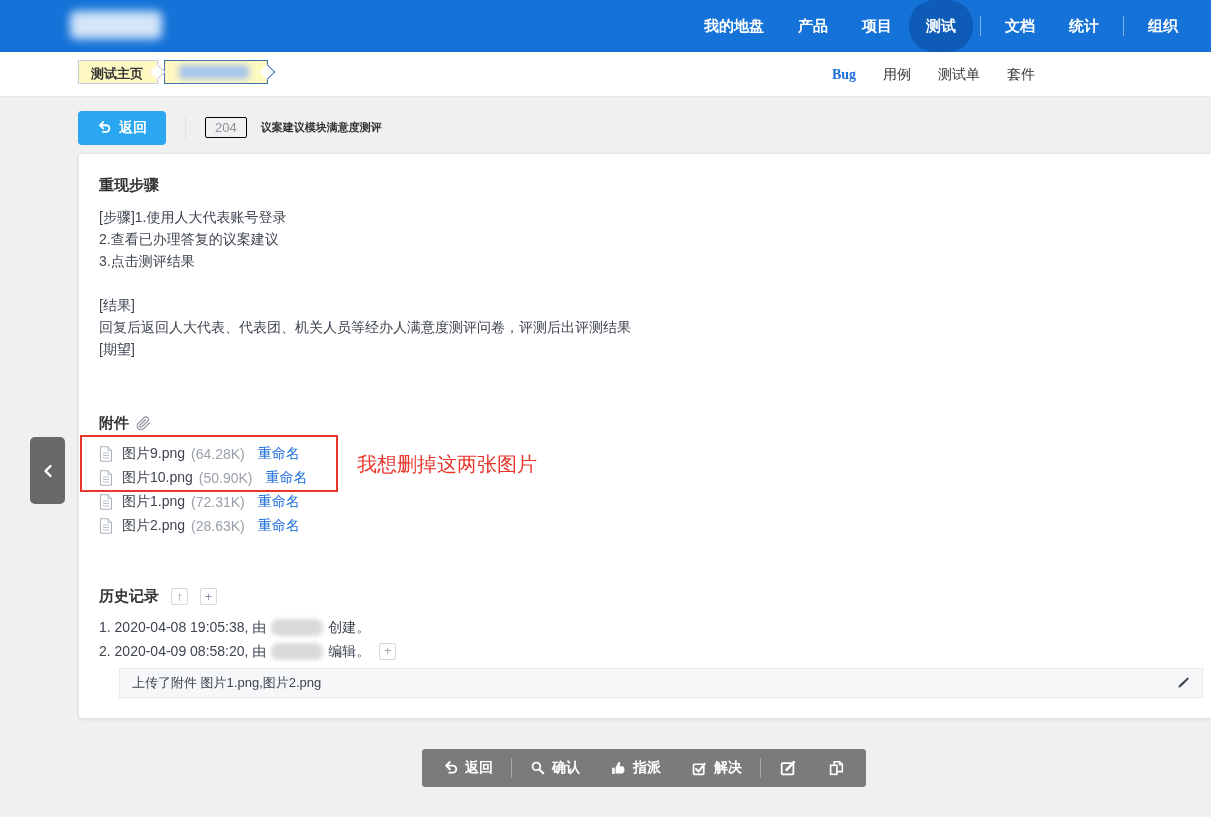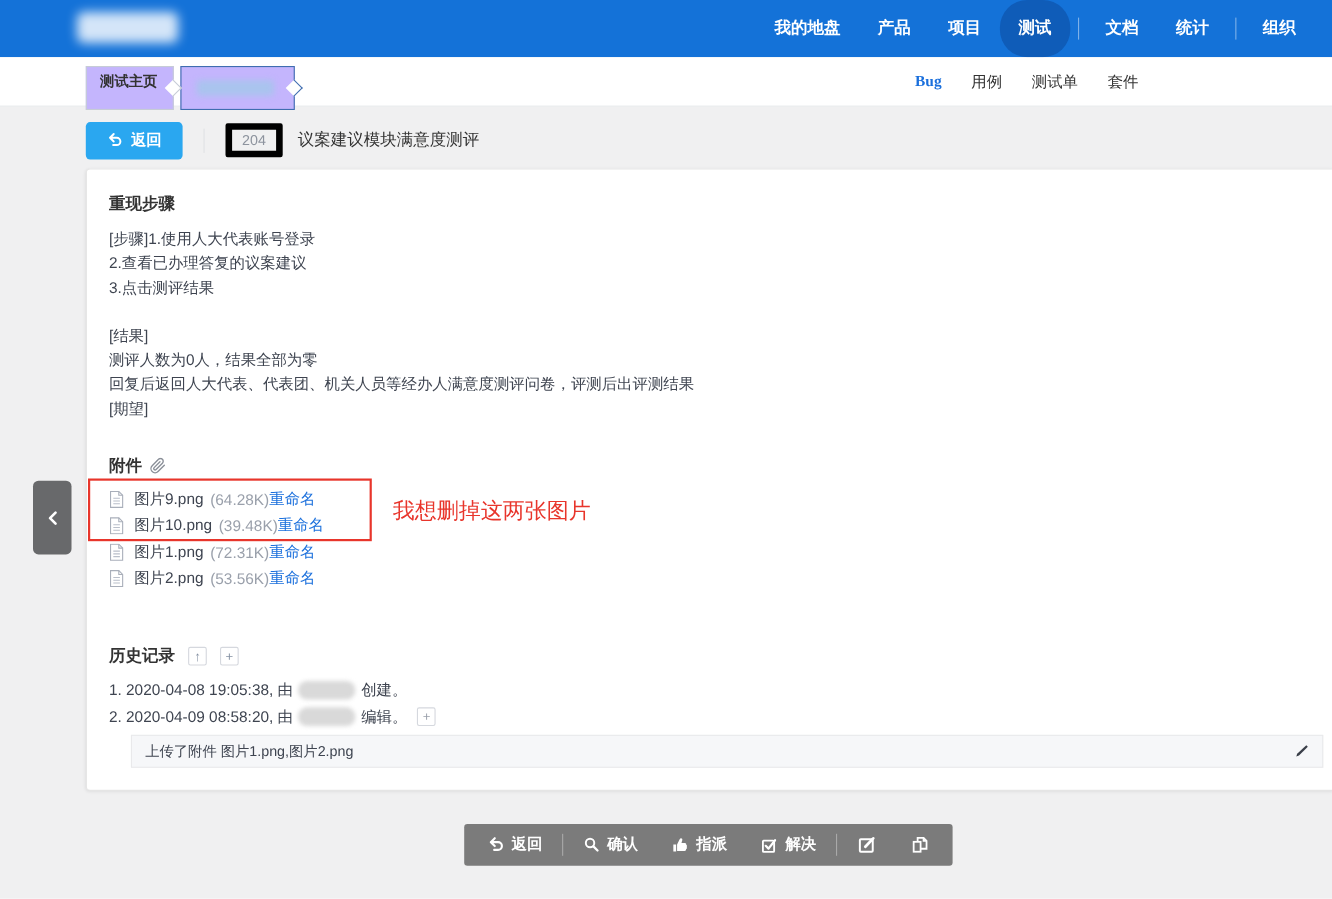--- a/index.html
+++ b/index.html
@@ -12,53 +12,53 @@
   .navbar { position:absolute; left:0; top:0; width:100%; height:52px; background:#1472d8; }
   .logo-blur { position:absolute; left:70px; top:11px; width:92px; height:28px;
     background:rgba(255,255,255,.82); border-radius:6px; filter:blur(5px); }
   .nav-items { position:absolute; right:16px; top:0; height:52px; display:flex; align-items:stretch; }
   .nav-item { line-height:52px; padding:0 17px; color:#fff; font-size:15px; font-weight:bold; cursor:pointer; }
   .nav-item.active { background:#0f5cb8;border-radius:25px; }
   .nav-sep { width:1px; height:20px; background:rgba(255,255,255,.45); align-self:center; margin:0 7px; }
   
   .subheader { position:absolute; left:0; top:52px; width:100%; height:45px; background:#fff; border-bottom:1px solid #e6e8ea; }
   .breadcrumb { position:absolute; left:78px; top:8px; display:flex; }
-  .crumb { position:relative; height:40px; line-height:26px; background:#c4b5fd; }
+  .crumb { position:relative; height:24px; line-height:26px; background:#fef9c3; }
   .crumb-home { z-index:2; border:1px solid #c6ccd6; padding:0 14px 0 12px; font-size:13px; font-weight:bold; color:#333; }
   .crumb-home::after { content:""; position:absolute; right:-6px; top:50%; width:10px; height:10px;
     transform:translateY(-50%) rotate(45deg); background:#fff; border-top:1px solid #c6ccd6; border-right:1px solid #c6ccd6; }
   .crumb-cur { z-index:1; border:1px solid #3f6db0; margin-left:6px; width:104px; display:flex; align-items:center; padding-left:14px; }
   .crumb-cur::after { content:""; position:absolute; right:-6px; top:50%; width:10px; height:10px;
     transform:translateY(-50%) rotate(45deg); background:#fff; border-top:1px solid #3f6db0; border-right:1px solid #3f6db0; }
   .crumb-blur { width:70px; height:14px; background:#a9c4ee; border-radius:3px; filter:blur(3px); }
   .subtabs { position:absolute; right:176px; top:0; height:45px; display:flex; align-items:center; gap:27px; }
   .subtab { font-size:14px; color:#333; cursor:pointer; }
   .subtab.active { color:#1a6fdc; font-weight:bold;font-family:Liberation Serif, serif; }
   
   .title-row { position:absolute; left:78px; top:110px; height:35px; display:flex; align-items:center; }
   .back-btn { height:34px; background:#2aa7f0; color:#fff; border:none; border-radius:4px;
     font-size:14px; font-weight:bold; padding:0 19px; display:flex; align-items:center; gap:7px; cursor:pointer;
     font-family:inherit; }
   .title-div { width:1px; height:22px; background:#dfe1e4; margin:0 19px; }
-  .bug-id { border:6px solid #000000; color:#8d939e; font-size:13px; padding:2px 9px; border-radius:2px; }
-  .bug-title { font-size:15px; font-weight:normal; color:#333; margin-left:14px; }
+  .bug-id { border:1px solid #000000; color:#8d939e; font-size:13px; padding:2px 9px; border-radius:2px; }
+  .bug-title { font-size:11px; font-weight:bold; color:#333; margin-left:14px; }
   
   .panel { position:absolute; left:78px; top:153px; right:0; height:566px; background:#fff;
     border:1px solid #e5e5e5; border-right:none; border-radius:4px 0 0 4px; box-shadow:0 1px 3px rgba(0,0,0,.07); }
   .sec-heading { position:absolute; left:20px; font-size:15px; font-weight:bold; color:#333; display:flex; align-items:center; gap:7px; }
   .steps-heading { top:22px; }
   .steps { position:absolute; left:20px; top:52px; font-size:14px; color:#3e4450; }
   .step-line { min-height:22px; line-height:22px; }
   .attach-heading { top:260px; }
   .files { position:absolute; left:20px; top:288px; }
   .file-row { height:24px; display:flex; align-items:center; font-size:14px; }
   .file-icon { width:14px; height:16px; margin-right:9px; display:inline-flex; }
   .file-name { color:#3e4450; text-decoration:none; cursor:pointer; }
   .file-size { color:#9aa0ab; margin-left:6px;text-align:center; }
-  .rename { color:#1a6fdc; text-decoration:none; cursor:pointer;text-align:center; }
+  .rename { color:#1a6fdc; text-decoration:none; margin-left:13px; cursor:pointer;text-align:center; }
   .hist-heading { top:433px;gap:12px; }
   .mini-box { width:17px; height:17px; border:1px solid #d5d8de; border-radius:2px; display:inline-flex;
     align-items:center; justify-content:center; font-size:12px; font-weight:normal; color:#8591a3; cursor:pointer; background:#fff; }
   .hist-entries { position:absolute; left:20px; top:461px; font-size:14px; color:#3e4450; }
   .hist-entry { height:24px; line-height:24px; display:flex; align-items:center; }
   .name-blur { display:inline-block; width:52px; height:17px; background:#d9d9d9; border-radius:8px; filter:blur(2px); margin:0 5px; }
   .plus-inline { margin-left:9px; color:#9aa0ab; }
   .comment-bar { position:absolute; left:40px; right:8px; top:514px; height:30px; background:#f6f7f9;
     border:1px solid #e9e9eb; display:flex; align-items:center; padding:0 12px; font-size:13px; color:#3e4450; }
   .comment-edit { margin-left:auto; display:inline-flex; cursor:pointer; }
@@ -126,21 +126,20 @@
 
   <div class="sec-heading steps-heading">
     <span>重现步骤</span>
   </div>
   <div class="steps">
     <div class="step-line">[步骤]1.使用人大代表账号登录</div>
     <div class="step-line">2.查看已办理答复的议案建议</div>
     <div class="step-line">3.点击测评结果</div>
     <div class="step-line"></div>
     <div class="step-line">[结果]</div>
-    <div class="step-line">测评人数为0人，结果全部为零</div>
     <div class="step-line">回复后返回人大代表、代表团、机关人员等经办人满意度测评问卷，评测后出评测结果</div>
     <div class="step-line">[期望]</div>
   </div>
 
   <div class="sec-heading attach-heading">
     <span>附件</span>
     <span style="display:inline-flex;">
       <svg width="15" height="15" viewBox="0 0 24 24">
           <path d="M21.44 11.05l-9.19 9.19a6 6 0 0 1-8.49-8.49l9.19-9.19a4 4 0 1 1 5.66 5.66l-9.2 9.19a2 2 0 0 1-2.83-2.83l8.49-8.48" fill="none" stroke="#8a8f98" stroke-width="2" stroke-linecap="round" stroke-linejoin="round"></path>
         </svg>
@@ -162,21 +161,21 @@
     </div>
     <div class="file-row">
       <span class="file-icon">
         <svg width="14" height="16" viewBox="0 0 14 16">
             <path d="M1.5 .75 h7.5 l3.5 3.5 v11 H1.5 z" fill="#fff" stroke="#a9afba"></path>
             <path d="M9 .75 v3.5 h3.5" fill="none" stroke="#a9afba"></path>
             <path d="M4 7 h6 M4 9.5 h6 M4 12 h6" stroke="#b9bfca"></path>
           </svg>
       </span>
       <a class="file-name">图片10.png</a>
-      <span class="file-size">(39.48K)</span>
+      <span class="file-size">(50.90K)</span>
       <a class="rename">重命名</a>
     </div>
     <div class="file-row">
       <span class="file-icon">
         <svg width="14" height="16" viewBox="0 0 14 16">
             <path d="M1.5 .75 h7.5 l3.5 3.5 v11 H1.5 z" fill="#fff" stroke="#a9afba"></path>
             <path d="M9 .75 v3.5 h3.5" fill="none" stroke="#a9afba"></path>
             <path d="M4 7 h6 M4 9.5 h6 M4 12 h6" stroke="#b9bfca"></path>
           </svg>
       </span>
@@ -186,21 +185,21 @@
     </div>
     <div class="file-row">
       <span class="file-icon">
         <svg width="14" height="16" viewBox="0 0 14 16">
             <path d="M1.5 .75 h7.5 l3.5 3.5 v11 H1.5 z" fill="#fff" stroke="#a9afba"></path>
             <path d="M9 .75 v3.5 h3.5" fill="none" stroke="#a9afba"></path>
             <path d="M4 7 h6 M4 9.5 h6 M4 12 h6" stroke="#b9bfca"></path>
           </svg>
       </span>
       <a class="file-name">图片2.png</a>
-      <span class="file-size">(53.56K)</span>
+      <span class="file-size">(28.63K)</span>
       <a class="rename">重命名</a>
     </div>
   </div>
 
   <div class="sec-heading hist-heading">
     <span>历史记录</span>
     <span class="mini-box">↑</span>
     <span class="mini-box">+</span>
   </div>
 

